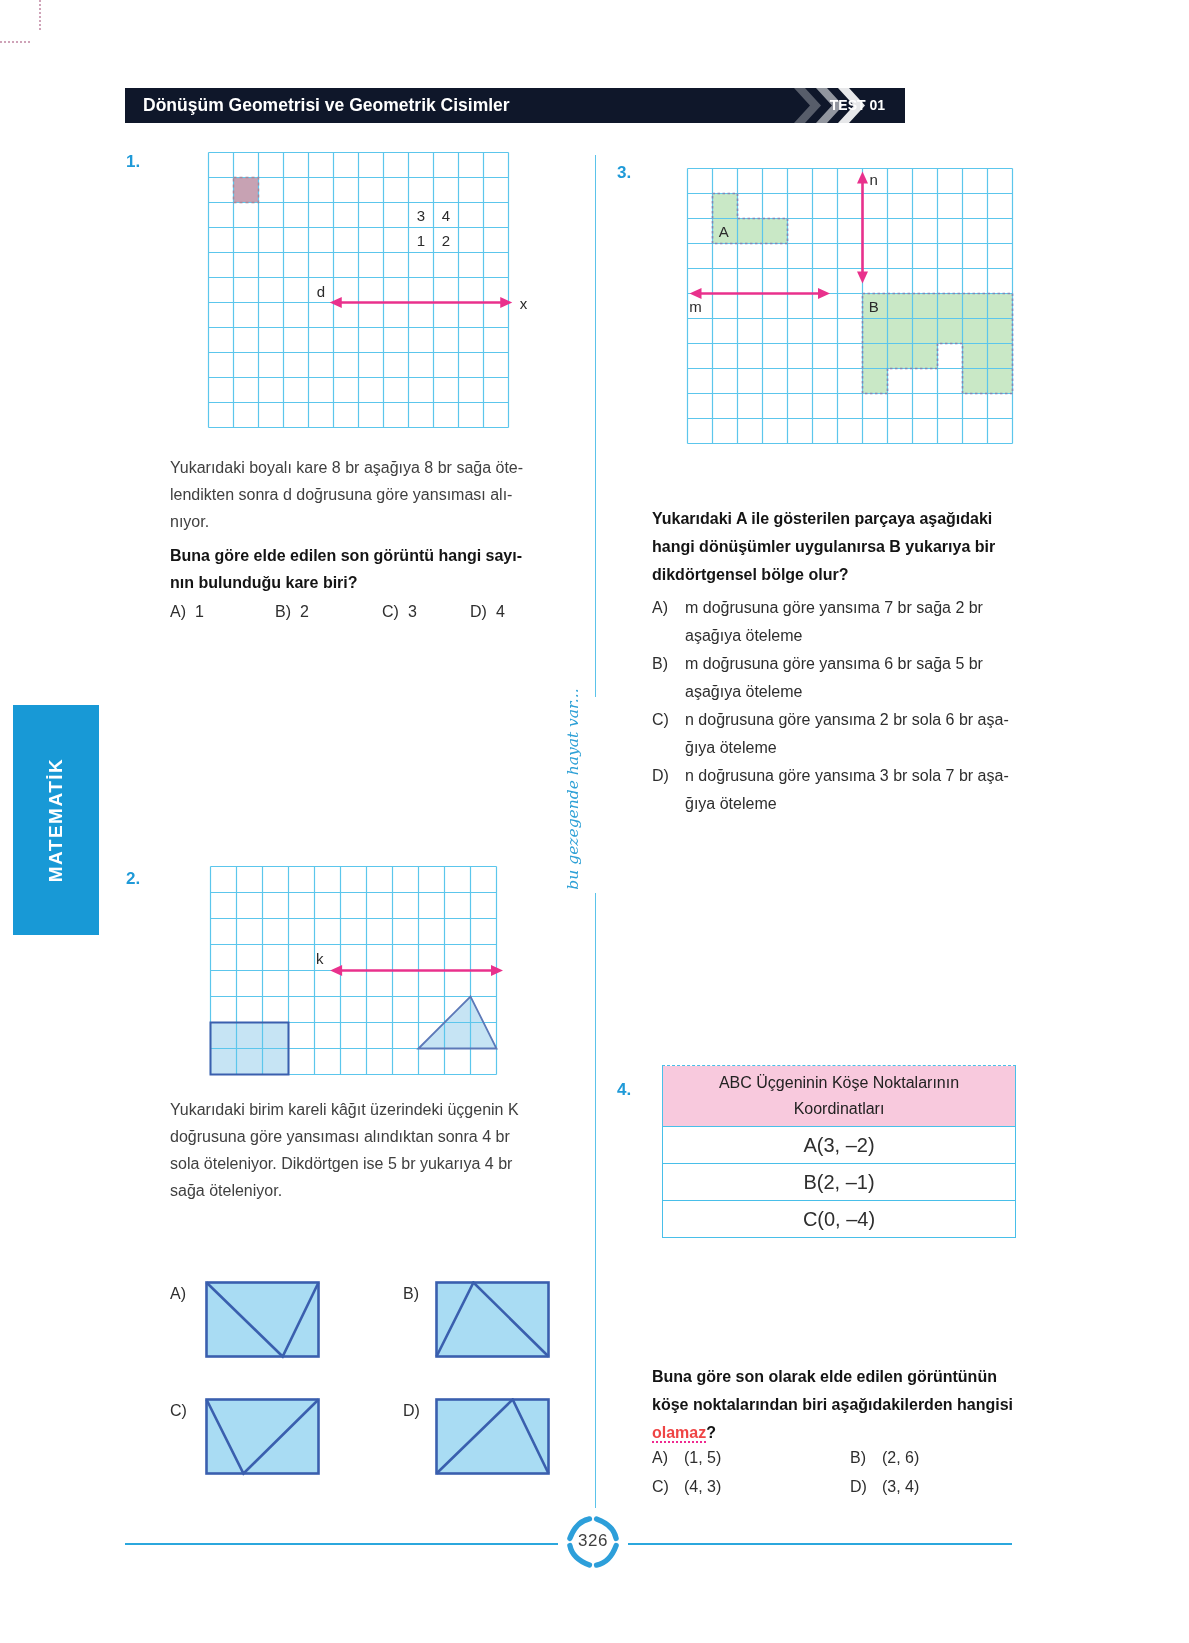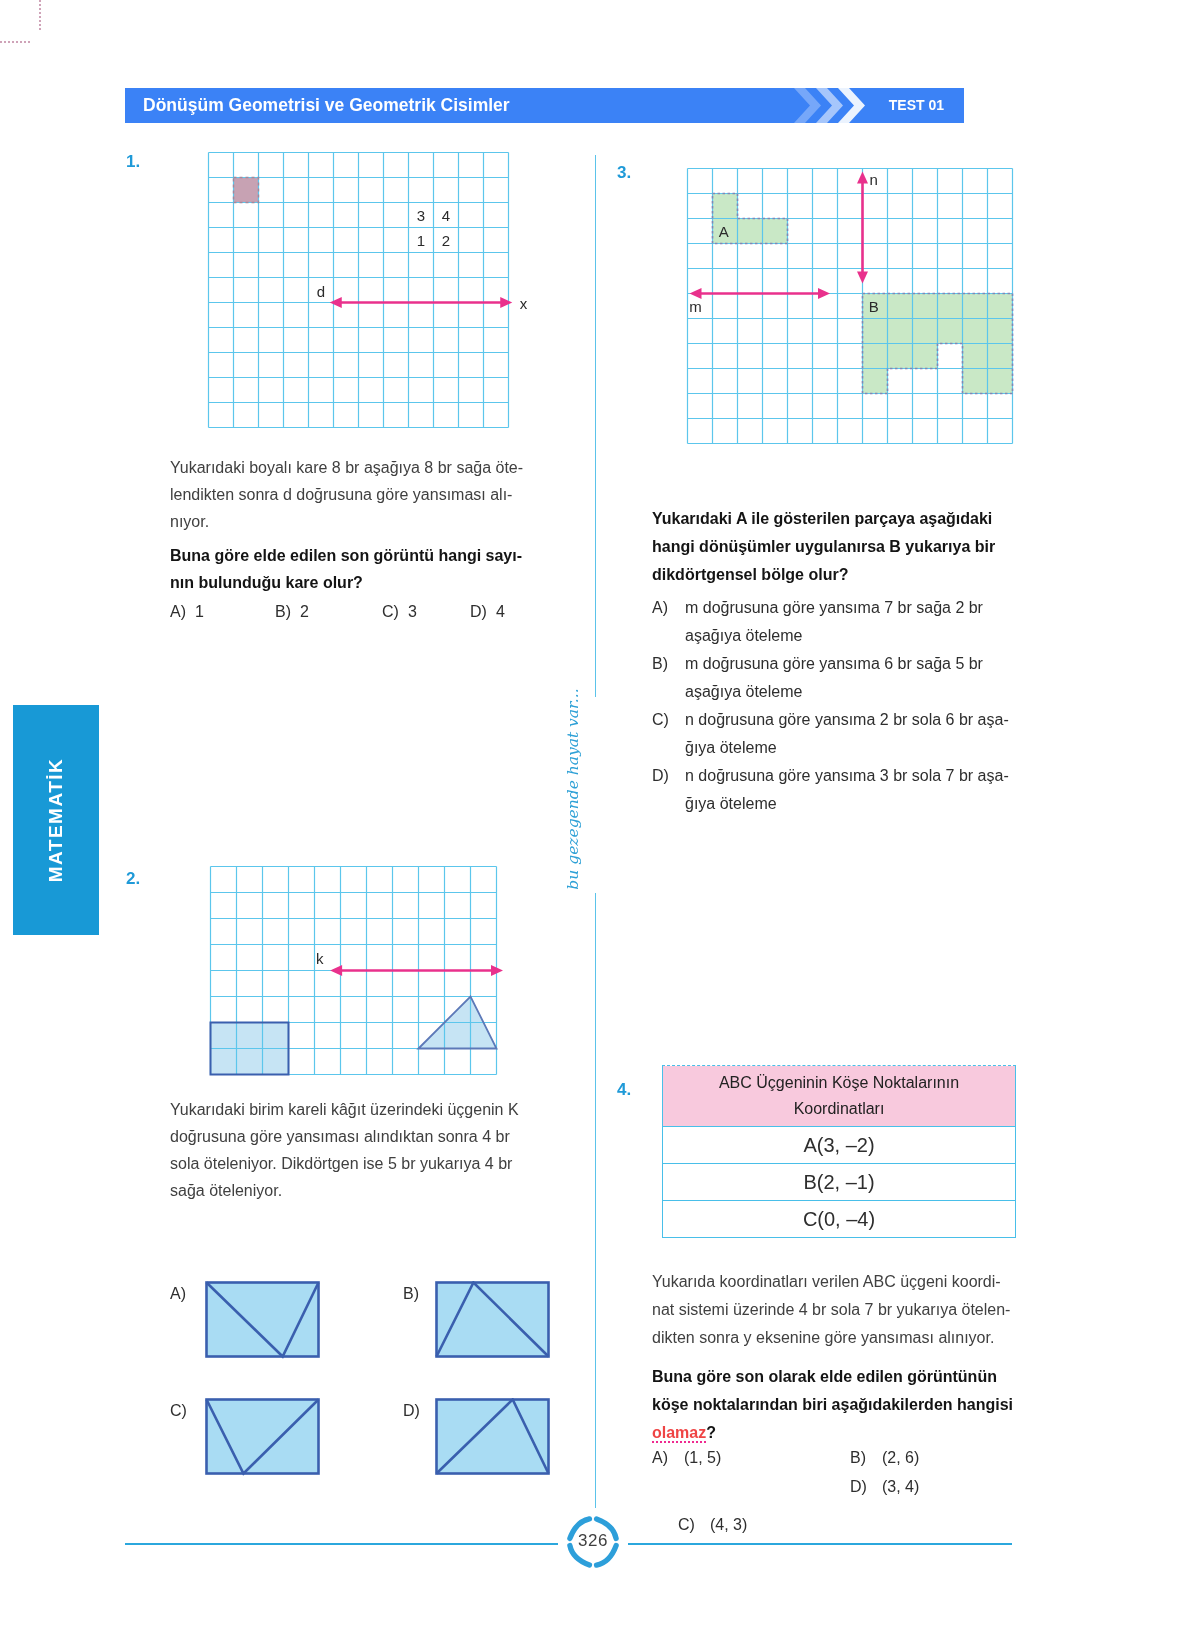--- a/index.html
+++ b/index.html
@@ -3,21 +3,21 @@
 <meta charset="utf-8">
 <style>
   html,body{margin:0;padding:0;background:#ffffff;}
   .page{position:relative;width:1189px;height:1643px;background:#fff;overflow:hidden;
         font-family:"Liberation Sans",sans-serif;color:#2e2e2e;}
   .abs{position:absolute;}
   
   .cropv{left:39px;top:0;height:30px;width:0;border-left:2px dotted #cfa3b8;}
   .croph{left:0;top:41px;width:30px;height:0;border-top:2px dotted #cfa3b8;}
   
-  .hdr{left:125px;top:88px;width:839px;height:35px;background:#3b82f6;text-decoration:underline;}
+  .hdr{left:125px;top:88px;width:780px;height:35px;background:#0f172a;text-decoration:underline;}
   .hdr-title{position:absolute;left:18px;top:0;height:35px;line-height:35px;color:#fff;
              font-weight:bold;font-size:17.5px;}
   .hdr-chev{position:absolute;left:665px;top:0;}
   .hdr-test{position:absolute;right:20px;top:0;height:35px;line-height:35px;color:#fff;
             font-weight:bold;font-size:14px;}
   
   .sidebar{left:13px;top:705px;width:86px;height:230px;background:#1899d6;}
   .sidebar span{position:absolute;left:50%;top:50%;transform:translate(-50%,-50%) rotate(-90deg);
                 color:#fff;font-weight:bold;font-size:19px;letter-spacing:1.5px;white-space:nowrap;}
   
@@ -111,21 +111,21 @@
       <text x="239" y="64" text-anchor="middle" dominant-baseline="central" font-size="15" fill="#2b2b2b" font-family="&quot;Liberation Sans&quot;,sans-serif">4</text>
       <text x="214" y="89" text-anchor="middle" dominant-baseline="central" font-size="15" fill="#2b2b2b" font-family="&quot;Liberation Sans&quot;,sans-serif">1</text>
       <text x="239" y="89" text-anchor="middle" dominant-baseline="central" font-size="15" fill="#2b2b2b" font-family="&quot;Liberation Sans&quot;,sans-serif">2</text>
       <text x="114" y="140.25" text-anchor="middle" dominant-baseline="central" font-size="15" fill="#2b2b2b" font-family="&quot;Liberation Sans&quot;,sans-serif">d</text>
       <text x="316.5" y="152" text-anchor="middle" dominant-baseline="central" font-size="15" fill="#2b2b2b" font-family="&quot;Liberation Sans&quot;,sans-serif">x</text>
     </svg>
   <div class="abs para" style="left:170px;top:454px;width:390px;">Yukarıdaki boyalı kare 8 br aşağıya 8 br sağa öte-
 lendikten sonra d doğrusuna göre yansıması alı-
 nıyor.</div>
   <div class="abs para bold" style="left:170px;top:542px;width:390px;">Buna göre elde edilen son görüntü hangi sayı-
-nın bulunduğu kare olur?</div>
+nın bulunduğu kare biri?</div>
   <div class="abs optrow" style="left:170px;top:603px;width:390px;">
     <span class="abs" style="left:0;"><span class="ol">A)</span><span class="ov">1</span></span>
     <span class="abs" style="left:105px;"><span class="ol">B)</span><span class="ov">2</span></span>
     <span class="abs" style="left:212px;"><span class="ol">C)</span><span class="ov">3</span></span>
     <span class="abs" style="left:300px;"><span class="ol">D)</span><span class="ov">4</span></span>
   </div>
 
   <div class="abs qnum" style="left:126px;top:869px;">2.</div>
   <svg class="abs" style="left:209px;top:865px;" width="299" height="211">
       <polygon points="1.5,157.5 79.5,157.5 79.5,209.5 1.5,209.5" fill="#c6e4f4"></polygon>
@@ -276,30 +276,27 @@
   </div>
 
   <div class="abs qnum" style="left:617px;top:1080px;">4.</div>
   <div class="abs q4table">
     <div class="q4th">ABC Üçgeninin Köşe Noktalarının
 Koordinatları</div>
     <div class="q4tr">A(3, –2)</div>
     <div class="q4tr">B(2, –1)</div>
     <div class="q4tr">C(0, –4)</div>
   </div>
-  <div class="abs para lh28" style="left:652px;top:1268px;width:364px;">Yukarıda koordinatları verilen ABC üçgeni koordi-
-nat sistemi üzerinde 4 br sola 7 br yukarıya ötelen-
-dikten sonra y eksenine göre yansıması alınıyor.</div>
   <div class="abs para lh28 bold" style="left:652px;top:1363px;width:364px;"><span>Buna göre son olarak elde edilen görüntünün
 köşe noktalarından biri aşağıdakilerden hangisi
 </span><span class="hl">olamaz</span><span>?</span></div>
 
   <div class="abs q4opt" style="left:652px;top:1449px;"><span class="lab">A)</span><span>(1, 5)</span></div>
   <div class="abs q4opt" style="left:850px;top:1449px;"><span class="lab">B)</span><span>(2, 6)</span></div>
-  <div class="abs q4opt" style="left:652px;top:1516px;margin-left:26px;"><span class="lab">C)</span><span>(4, 3)</span></div>
+  <div class="abs q4opt" style="left:652px;top:1478px;"><span class="lab">C)</span><span>(4, 3)</span></div>
   <div class="abs q4opt" style="left:850px;top:1478px;"><span class="lab">D)</span><span>(3, 4)</span></div>
 
   <div class="abs footline" style="left:125px;width:433px;"></div>
   <div class="abs footline" style="left:628px;width:384px;"></div>
   <svg class="abs" style="left:561px;top:1510px;" width="64" height="64" viewBox="0 0 72 72">
     <path d="M40,10 Q59,17 62,32" fill="none" stroke="#2d9fda" stroke-width="6" stroke-linecap="round"></path>
     <path d="M62,40 Q55,59 40,62" fill="none" stroke="#2d9fda" stroke-width="6" stroke-linecap="round"></path>
     <path d="M32,62 Q13,55 10,40" fill="none" stroke="#2d9fda" stroke-width="6" stroke-linecap="round"></path>
     <path d="M10,32 Q17,13 32,10" fill="none" stroke="#2d9fda" stroke-width="6" stroke-linecap="round"></path>
   </svg>

